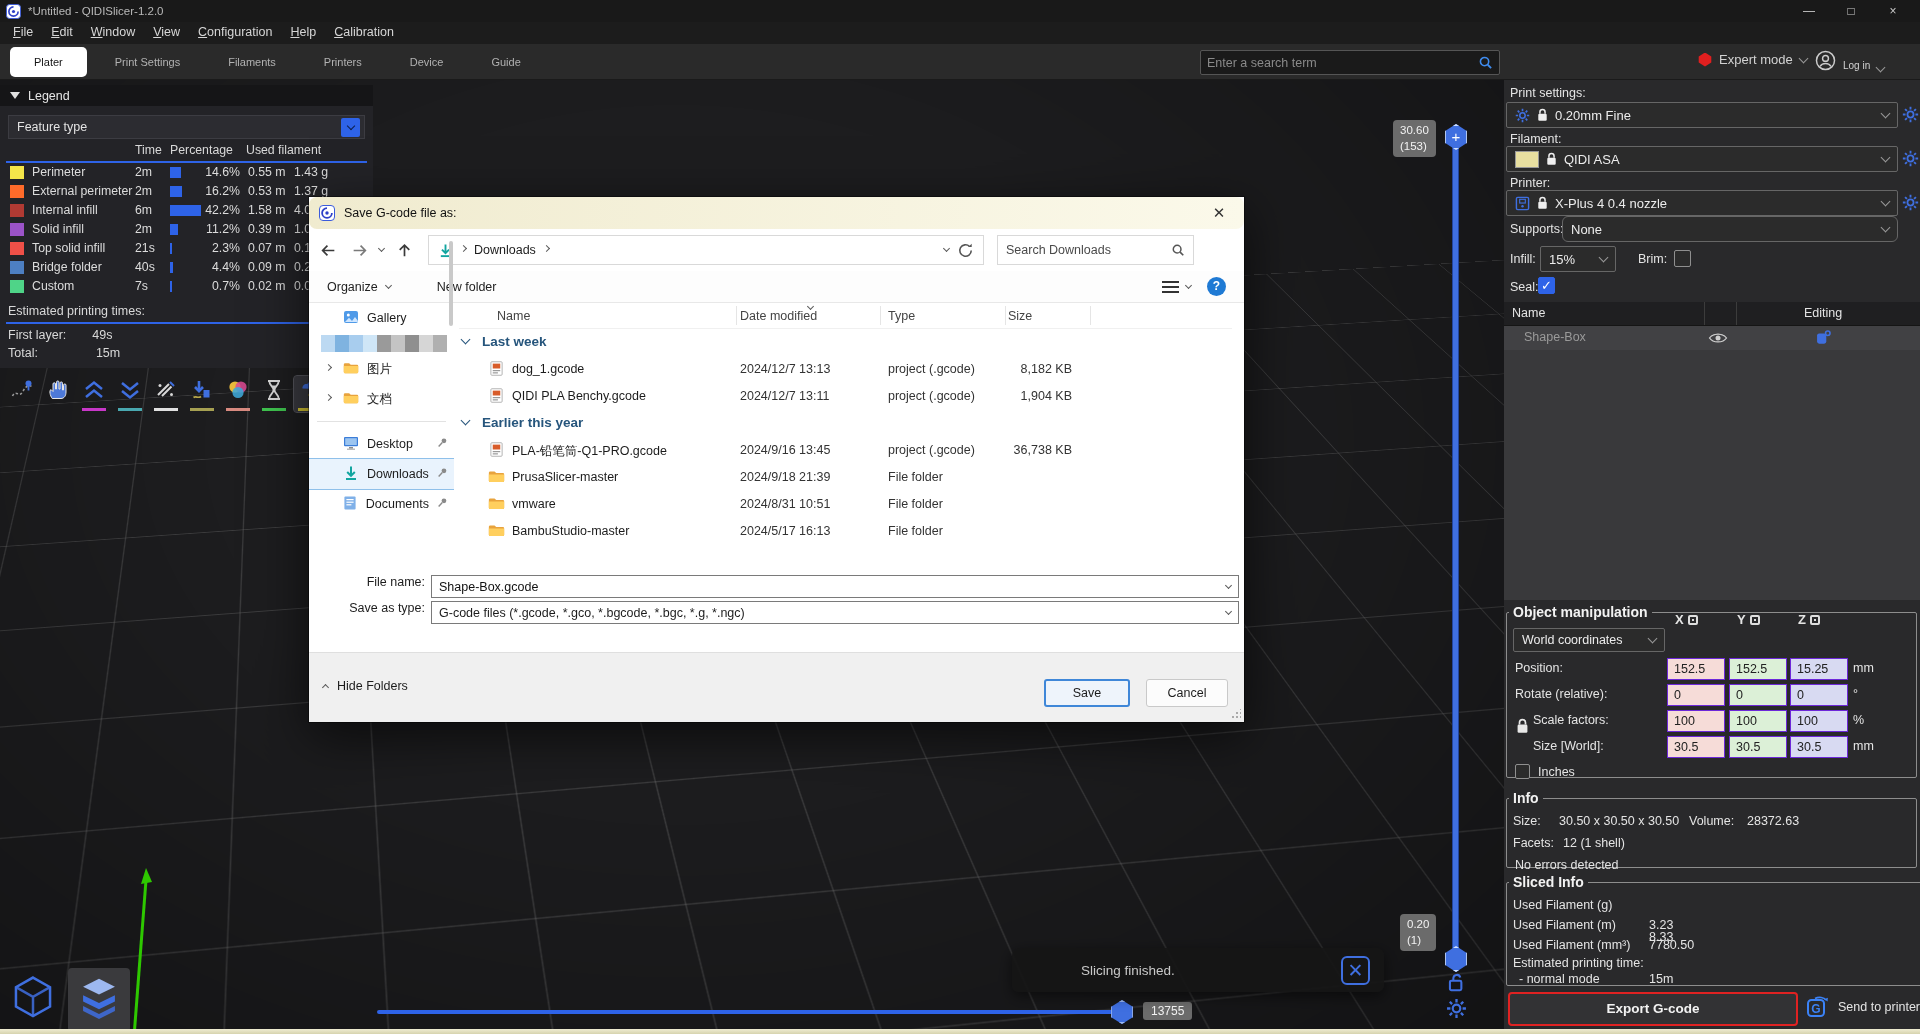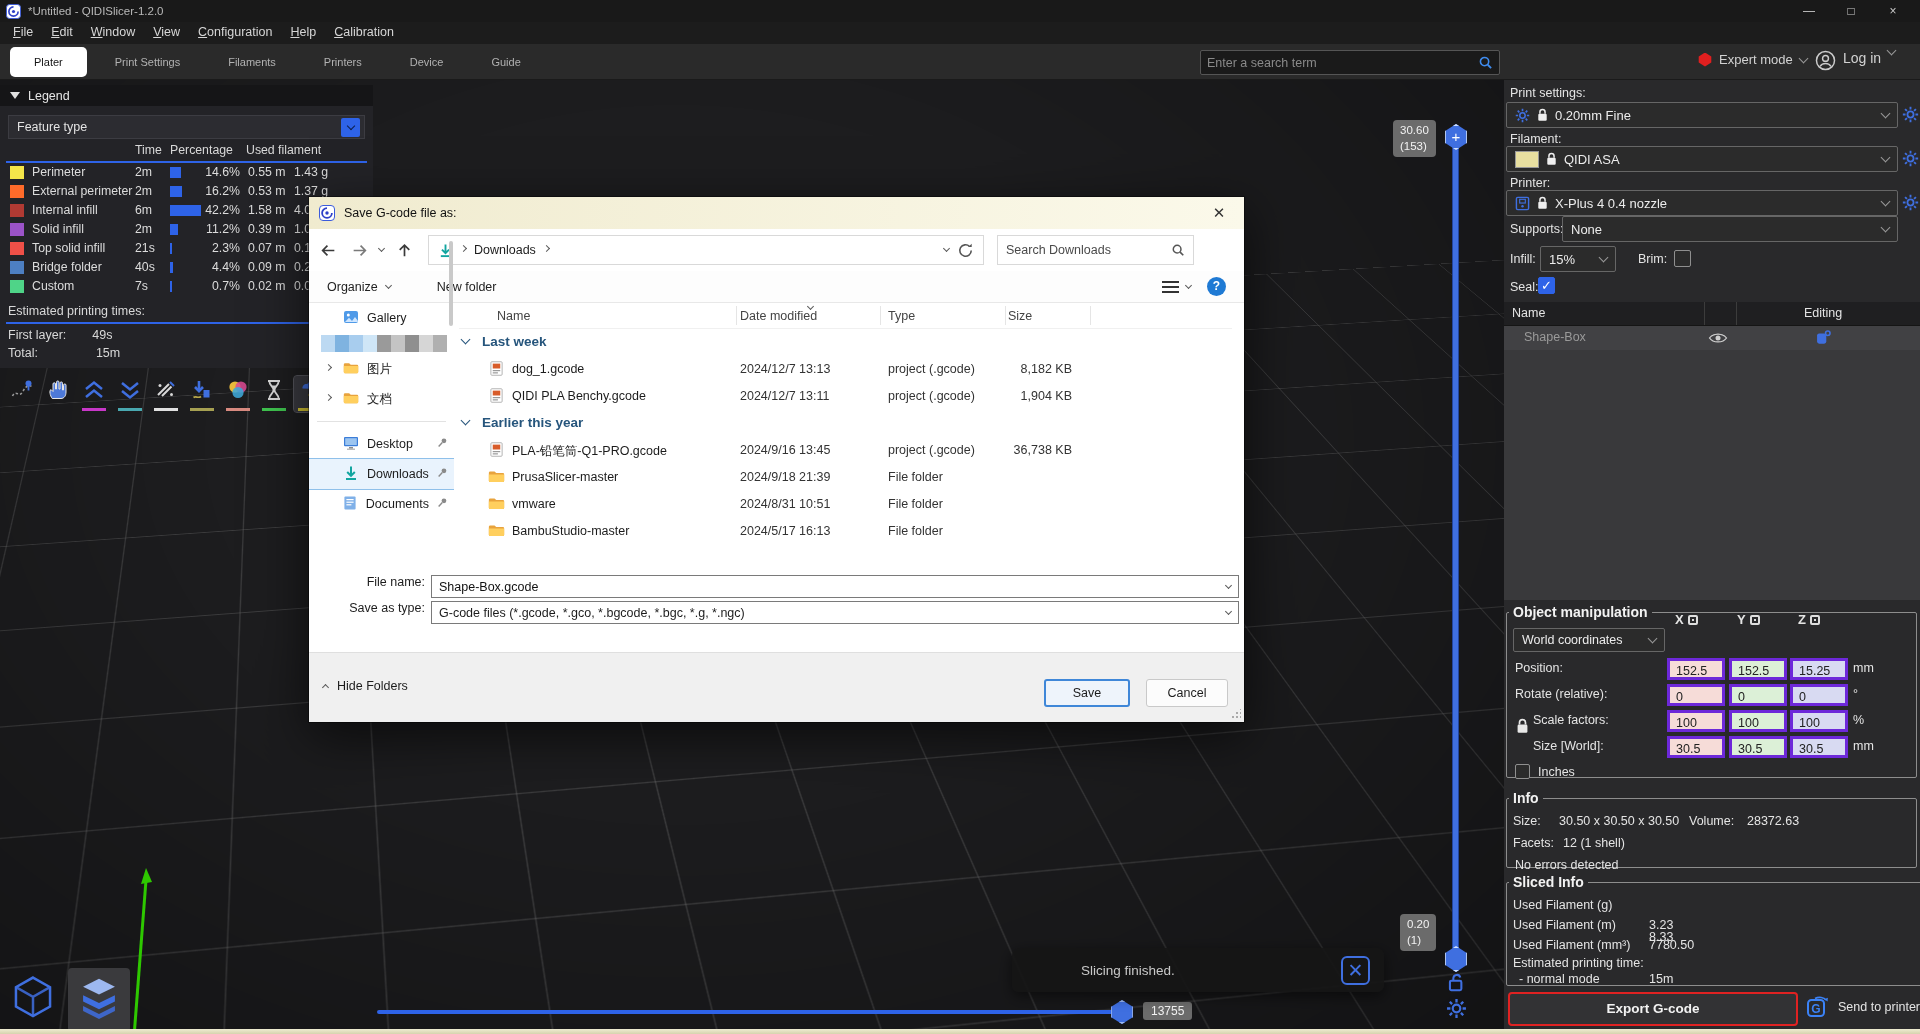--- a/index.html
+++ b/index.html
@@ -13,21 +13,21 @@
   .win-controls span{width:42px;text-align:center;color:#c9c9c9;font-size:12px;line-height:22px;}
   .menubar{position:absolute;top:22px;left:0;right:0;height:22px;background:#1c1c1c;display:flex;padding-left:4px;}
   .menu-item{color:#d6d6d6;font-size:12.5px;padding:3px 9px;}
   .tabbar{position:absolute;top:44px;left:0;right:0;height:36px;background:#2a2a2a;border-bottom:1px solid #1a1a1a;display:flex;align-items:center;}
   .tab{color:#b2b2b2;font-size:11px;padding:0 24px;line-height:36px;}
   .tab.active{background:#fff;color:#141414;line-height:30px;height:30px;border-radius:5px;margin-left:10px;margin-right:4px;}
   .searchbox{position:absolute;left:1200px;top:6px;width:300px;height:25px;background:#1a1a1a;border:1px solid #555;border-radius:2px;display:flex;align-items:center;padding:0 6px;}
   .searchbox input{flex:1;background:transparent;border:0;outline:0;color:#bbb;font-size:12.5px;}
   .searchbox input::placeholder{color:#8a8a8a;}
   .mode-group{position:absolute;left:1698px;top:8px;display:flex;align-items:center;gap:7px;color:#d2d2d2;font-size:13px;}
-  .login-group{position:absolute;left:1815px;top:6px;display:flex;align-items:flex-start;gap:7px;color:#d2d2d2;font-size:14px;}
+  .login-group{position:absolute;left:1815px;top:6px;display:flex;align-items:flex-end;gap:7px;color:#d2d2d2;font-size:10px;}
   .hexagon{width:14px;height:14px;background:#e01f1f;clip-path:polygon(50% 0,95% 28%,95% 72%,50% 100%,5% 72%,5% 28%);}
   .chv{display:inline-block;width:7px;height:7px;border-right:1.7px solid #999;border-bottom:1.7px solid #999;transform:rotate(45deg);margin-top:-3px;}
   .chv.dk{border-color:#5a5a5a;}
   .chv.rt{transform:rotate(-45deg);}
   .chv.up{transform:rotate(-135deg);margin-top:3px;}
   .chv.sm{width:5px;height:5px;}
 
   
   .viewport{position:absolute;top:80px;left:0;width:1504px;bottom:0;background:#1d1d1f;overflow:hidden;}
   .gridplane{position:absolute;left:-420px;top:240px;width:3000px;height:1800px;
@@ -111,37 +111,37 @@
   .objrow{position:absolute;left:0;top:246px;width:416px;height:24px;background:#414144;}
   .objrow .nm{position:absolute;left:20px;top:4px;color:#9a9a9a;}
   .objrow .eye{position:absolute;left:204px;top:6px;width:20px;}
   .objrow .edt{position:absolute;left:312px;top:4px;width:15px;}
   .objempty{position:absolute;left:0;top:270px;width:416px;height:250px;background:#39393b;}
   fieldset{position:absolute;border:1px solid #8d8d8d;border-radius:2px;}
   legend{font-size:14px;font-weight:bold;color:#f2f2f2;padding:0 4px;margin-left:2px;}
   .mrow{position:absolute;height:22px;}
   .mrow .lbl{position:absolute;left:8px;top:3px;white-space:nowrap;}
   .mrow .lbl.ind{left:26px;}
-  .fld{position:absolute;width:58px;height:22px;border:3px solid #6d28d9;color:#222;font-size:12.5px;padding:3px 0 0 6px;}
+  .fld{position:absolute;width:58px;height:22px;border:1px solid #6d28d9;color:#222;font-size:12.5px;padding:3px 0 0 6px;}
   .fld.fx{background:#f6dcd8;}.fld.fy{background:#dcf0d7;}.fld.fz{background:#d8daf2;}
   .munit{position:absolute;left:346px;top:3px;}
   .axhead{position:absolute;top:-8px;font-weight:bold;font-size:13px;display:flex;gap:4px;align-items:center;}
   .axbox{width:10px;height:10px;border:2px solid #dedede;border-radius:2px;position:relative;}
   .axbox:after{content:"";position:absolute;left:2px;top:2px;width:2px;height:2px;background:#dedede;}
   .mlock{position:absolute;left:9px;top:98px;color:#e8e8e8;width:13px;}
   .mlock svg{width:13px;height:16px;}
   .inches{position:absolute;left:8px;top:144px;display:flex;gap:8px;align-items:center;}
   .kv{position:absolute;white-space:nowrap;}
   .exportbtn{position:absolute;left:4px;top:912px;width:290px;height:34px;background:#323234;border:2.5px solid #e02222;border-radius:4px;color:#f2f2f2;font-size:13.5px;font-weight:bold;text-align:center;line-height:29px;}
   .sendgrp{position:absolute;left:302px;top:915px;display:flex;align-items:center;gap:8px;}
   .gbox svg{width:24px;height:24px;display:block;}
 
   
   .dialog{position:absolute;left:309px;top:197px;width:935px;height:525px;background:#fff;color:#1c1c1c;font-size:12.5px;box-shadow:0 14px 50px rgba(0,0,0,.65),0 0 0 1px rgba(0,0,0,.4);}
-  .dlg-title{height:32px;background:linear-gradient(90deg,#f0ebcf,#fbf9ea);display:flex;align-items:center;gap:9px;padding:0 10px;}
+  .dlg-title{height:32px;background:linear-gradient(90deg,#f0ebcf,#fbf9ea);display:flex;align-items:center;gap:9px;padding:0 10px;border-radius:8px;}
   .dlg-title .t{font-size:12.5px;color:#111;}
   .dlg-x{margin-left:auto;width:30px;text-align:center;color:#333;font-size:15px;}
   .dlg-nav{height:42px;display:flex;align-items:center;gap:9px;padding:0 8px;background:#fff;}
   .navbtn{width:22px;height:22px;display:flex;align-items:center;justify-content:center;}
   .navbtn svg{width:17px;height:17px;}
   .addr{width:556px;height:30px;border:1px solid #d9d9d9;display:flex;align-items:center;gap:8px;padding:0 9px;margin-left:4px;}
   .addr .dl svg{width:15px;height:15px;display:block;}
   .dlg-search{width:197px;height:30px;border:1px solid #d9d9d9;display:flex;align-items:center;padding:8px 8px;margin-left:4px;color:#555;}
   .dlg-search input{flex:1;border:0;outline:0;font-size:12.5px;color:#444;}
   .dlg-search input::placeholder{color:#4a4a4a;}
@@ -554,21 +554,21 @@
       <span class="chv"></span>
     </div>
     <span class="ext-gear" style="top:114px"><svg viewBox="0 0 20 20" width="100%" height="100%">
           <circle cx="10" cy="10" r="3.6" fill="none" stroke="currentColor" stroke-width="2.1"></circle>
           <g stroke="currentColor" stroke-width="2.2">
             <path d="M10 1v3.2M10 15.8V19M1 10h3.2M15.8 10H19M3.6 3.6l2.2 2.2M14.2 14.2l2.2 2.2M16.4 3.6l-2.2 2.2M5.8 14.2l-2.2 2.2"></path>
           </g>
         </svg></span>
 
     <span class="rp-label" style="top:142px">Supports:</span>
-    <div class="combo" style="left:58px;top:136px;width:336px;">
+    <div class="combo" style="left:58px;top:136px;width:336px;border-radius:6px;">
       <span>None</span>
       <span class="chv"></span>
     </div>
 
     <span class="rp-label" style="top:172px">Infill:</span>
     <div class="combo" style="left:36px;top:166px;width:76px;">
       <span>15%</span>
       <span class="chv"></span>
     </div>
     <span class="rp-label" style="left:134px;top:172px">Brim:</span>

